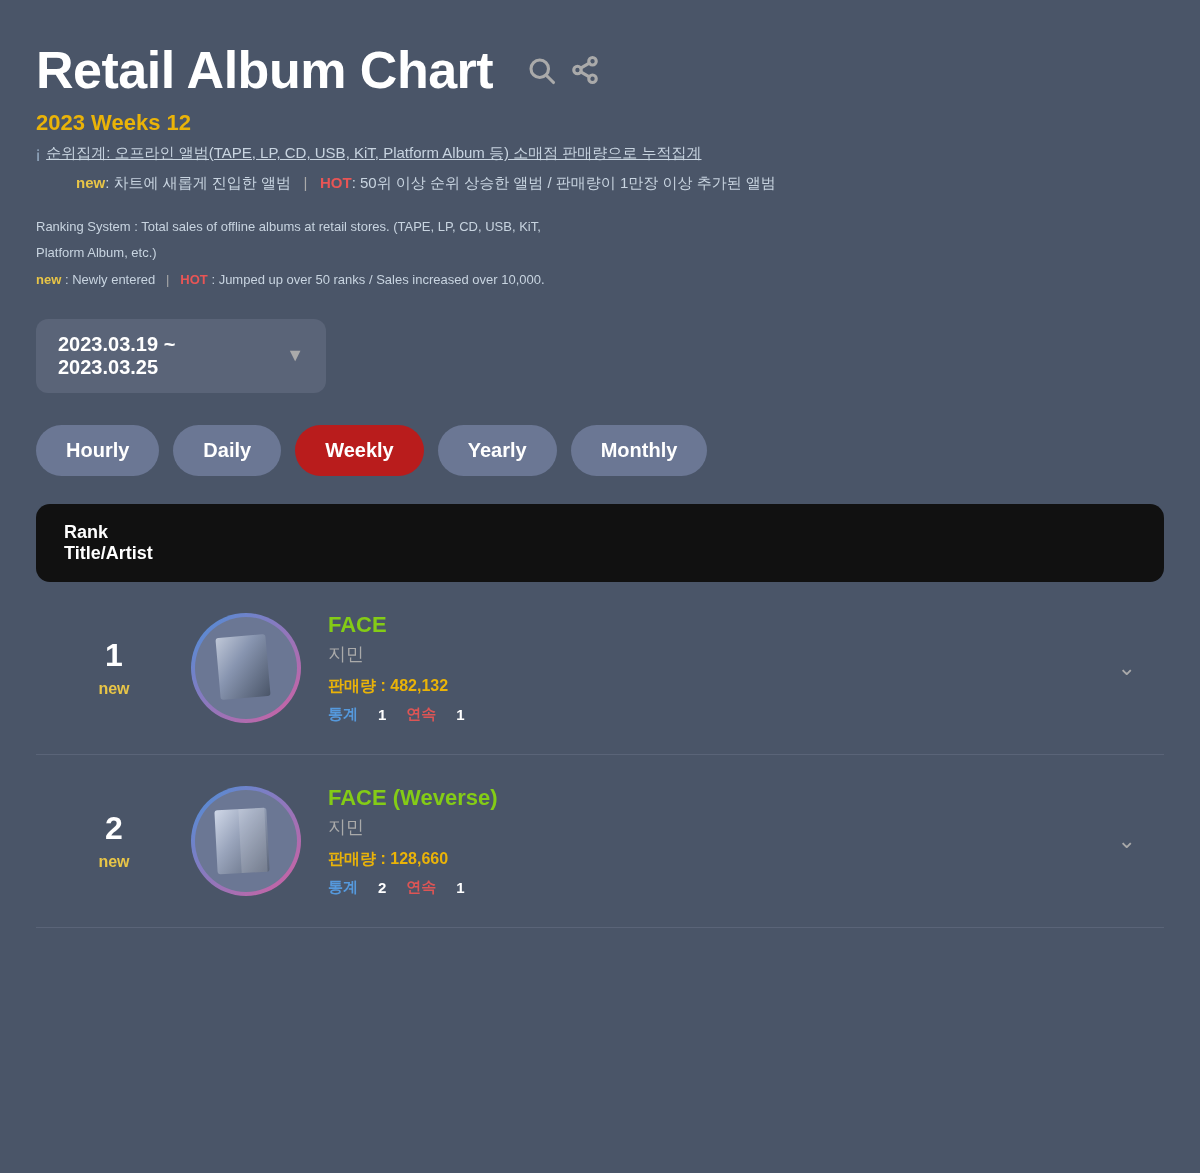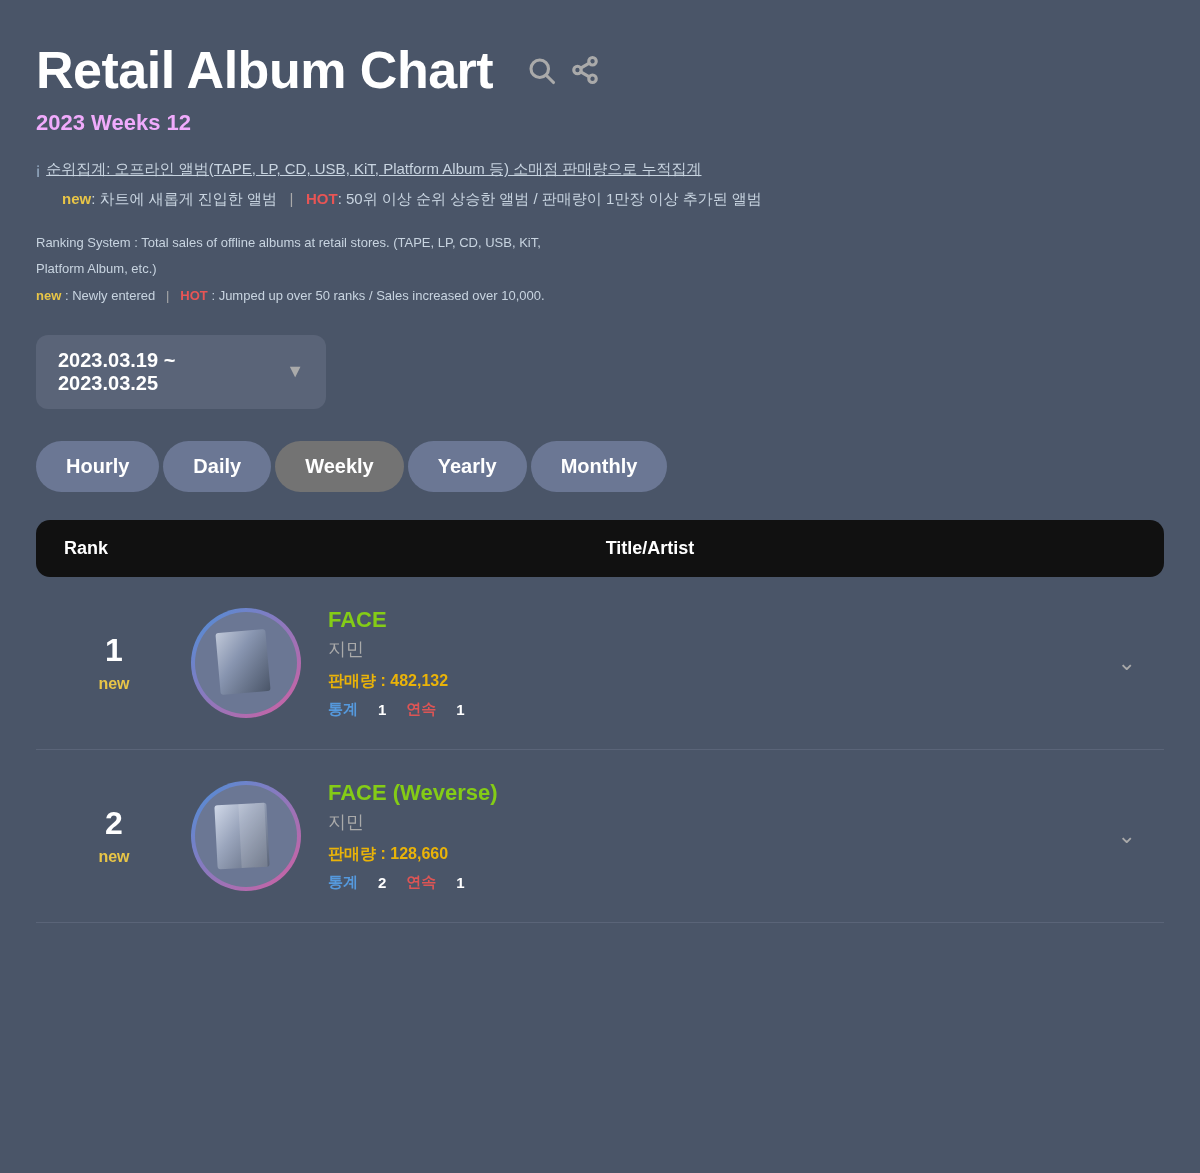--- a/index.html
+++ b/index.html
@@ -25,22 +25,22 @@
     }
     .header-icons {
       display: flex;
       gap: 14px;
       align-items: center;
       margin-top: 6px;
     }
     .weeks-label {
       font-size: 22px;
       font-weight: 700;
-      color: #f0abfc;
-      margin-bottom: 22px;
+      color: #eab308;
+      margin-bottom: 6px;
     }
     .info-section {
       margin-bottom: 28px;
     }
     .info-row {
       display: flex;
       align-items: flex-start;
       gap: 6px;
       margin-bottom: 6px;
     }
@@ -92,60 +92,60 @@
       font-weight: 600;
       color: #ffffff;
       flex: 1;
     }
     .dropdown-arrow {
       font-size: 18px;
       color: #aaaaaa;
     }
     .period-tabs {
       display: flex;
-      gap: 4px;
+      gap: 14px;
       margin-bottom: 28px;
       flex-wrap: wrap;
     }
     .tab-btn {
       padding: 14px 30px;
       border-radius: 50px;
       font-size: 20px;
       font-weight: 600;
       cursor: pointer;
       border: none;
       background-color: #6b7794;
       color: #ffffff;
     }
     .tab-btn.active {
-      background-color: #737373;
+      background-color: #b91c1c;
       color: #ffffff;
     }
     .chart-table {
       width: 100%;
     }
     .chart-header {
       display: flex;
       background-color: #111111;
       border-radius: 14px;
       padding: 18px 28px;
       margin-bottom: 0;
+      flex-direction: column;
     }
     .col-rank {
       width: 100px;
       font-size: 18px;
       font-weight: 700;
       color: #ffffff;
     }
     .col-title {
       flex: 1;
       font-size: 18px;
       font-weight: 700;
       color: #ffffff;
-      text-align: center;
     }
     .chart-row {
       display: flex;
       align-items: center;
       padding: 28px 28px;
       border-bottom: 1px solid #5a6478;
       position: relative;
     }
     .rank-section {
       width: 100px;
@@ -244,21 +244,21 @@
 
   <div class="weeks-label">2023 Weeks 12</div>
 
   <div class="info-section">
     <div class="info-row">
       <span class="info-icon">ℹ</span>
       <span class="info-text">
         <span class="underline">순위집계: 오프라인 앨범(TAPE, LP, CD, USB, KiT, Platform Album 등) 소매점 판매량으로 누적집계</span>
       </span>
     </div>
-    <div class="info-row" style="margin-left:26px;">
+    <div class="info-row" style="margin-left:40px;">
       <span class="info-text">
         <span class="info-text-new">new</span><span>: 차트에 새롭게 진입한 앨범</span>
         &nbsp;&nbsp;<span class="info-separator">|</span>&nbsp;&nbsp;
         <span class="info-text-hot">HOT</span><span>: 50위 이상 순위 상승한 앨범 / 판매량이 1만장 이상 추가된 앨범</span>
       </span>
     </div>
     <div style="height:16px;"></div>
     <div class="en-info">
       <span>Ranking System : Total sales of offline albums at retail stores. (TAPE, LP, CD, USB, KiT,</span>
     </div>

